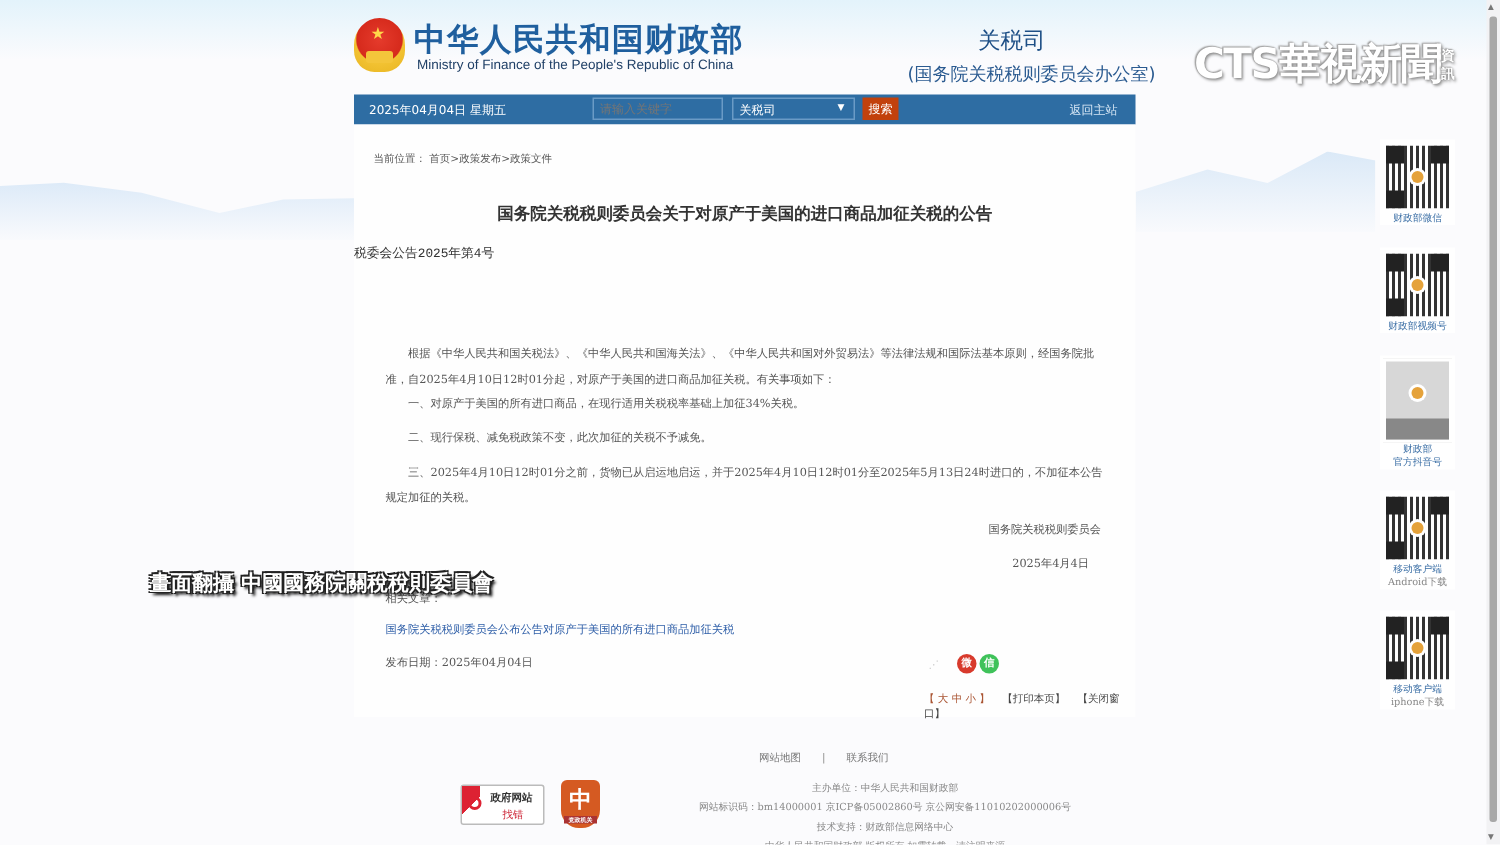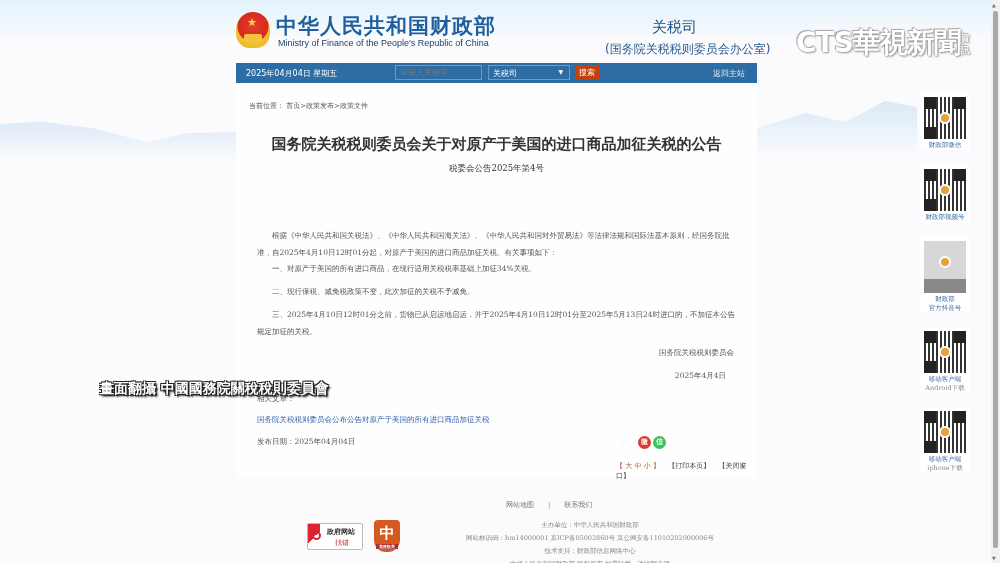--- a/index.html
+++ b/index.html
@@ -96,25 +96,25 @@
   .content {
     position: absolute; left: 236px; top: 83px; width: 521px; height: 395px;
     background: #fefefe;
   }
   .breadcrumb {
     position: absolute; left: 13px; top: 18px; font-size: 7px; color: #555;
   }
   .article-title {
     position: absolute; left: 0; width: 521px; top: 52px; text-align: center;
     font-family: "DejaVu Sans", sans-serif; font-weight: bold;
-    font-size: 15px; color: #333;
+    font-size: 11px; color: #333;
   }
   .doc-number {
-    position: absolute; left: 0; width: 521px; top: 80px; text-align: center;
-    font-size: 8.5px; color: #333;
+    position: absolute; left: 0; width: 521px; top: 80px; 
+    font-size: 8.5px; color: #333; font-family: Liberation Mono, monospace;
   }
   .para {
     position: absolute; left: 21px; width: 478px;
     font-size: 7.5px; line-height: 17px; color: #555; text-indent: 2em;
   }
   .sign {
     position: absolute; right: 23px; font-size: 7.5px; color: #555; text-align: right;
   }
   .related-label { position: absolute; left: 21px; top: 339px; font-size: 7.5px; color: #555; }
   .related-link {

